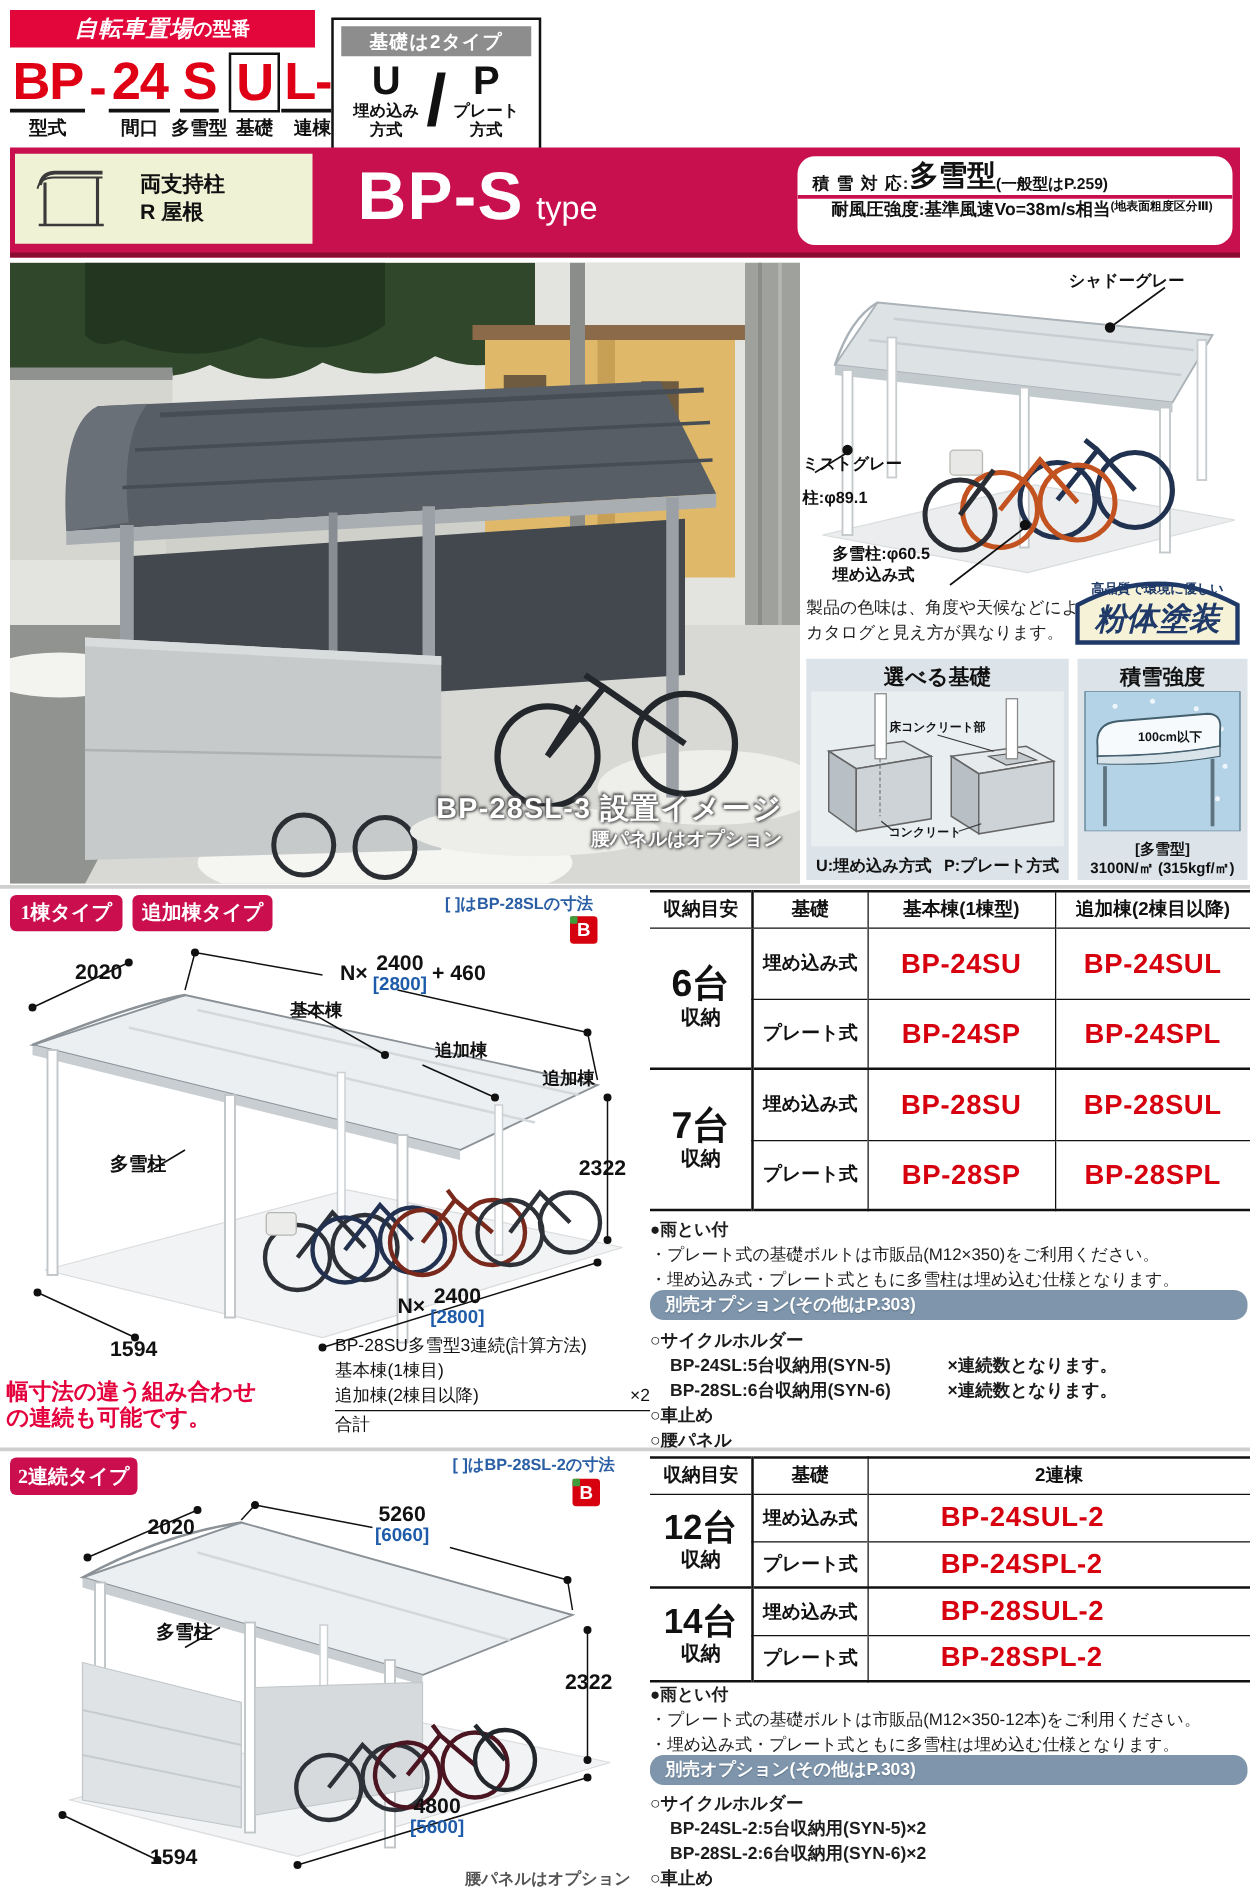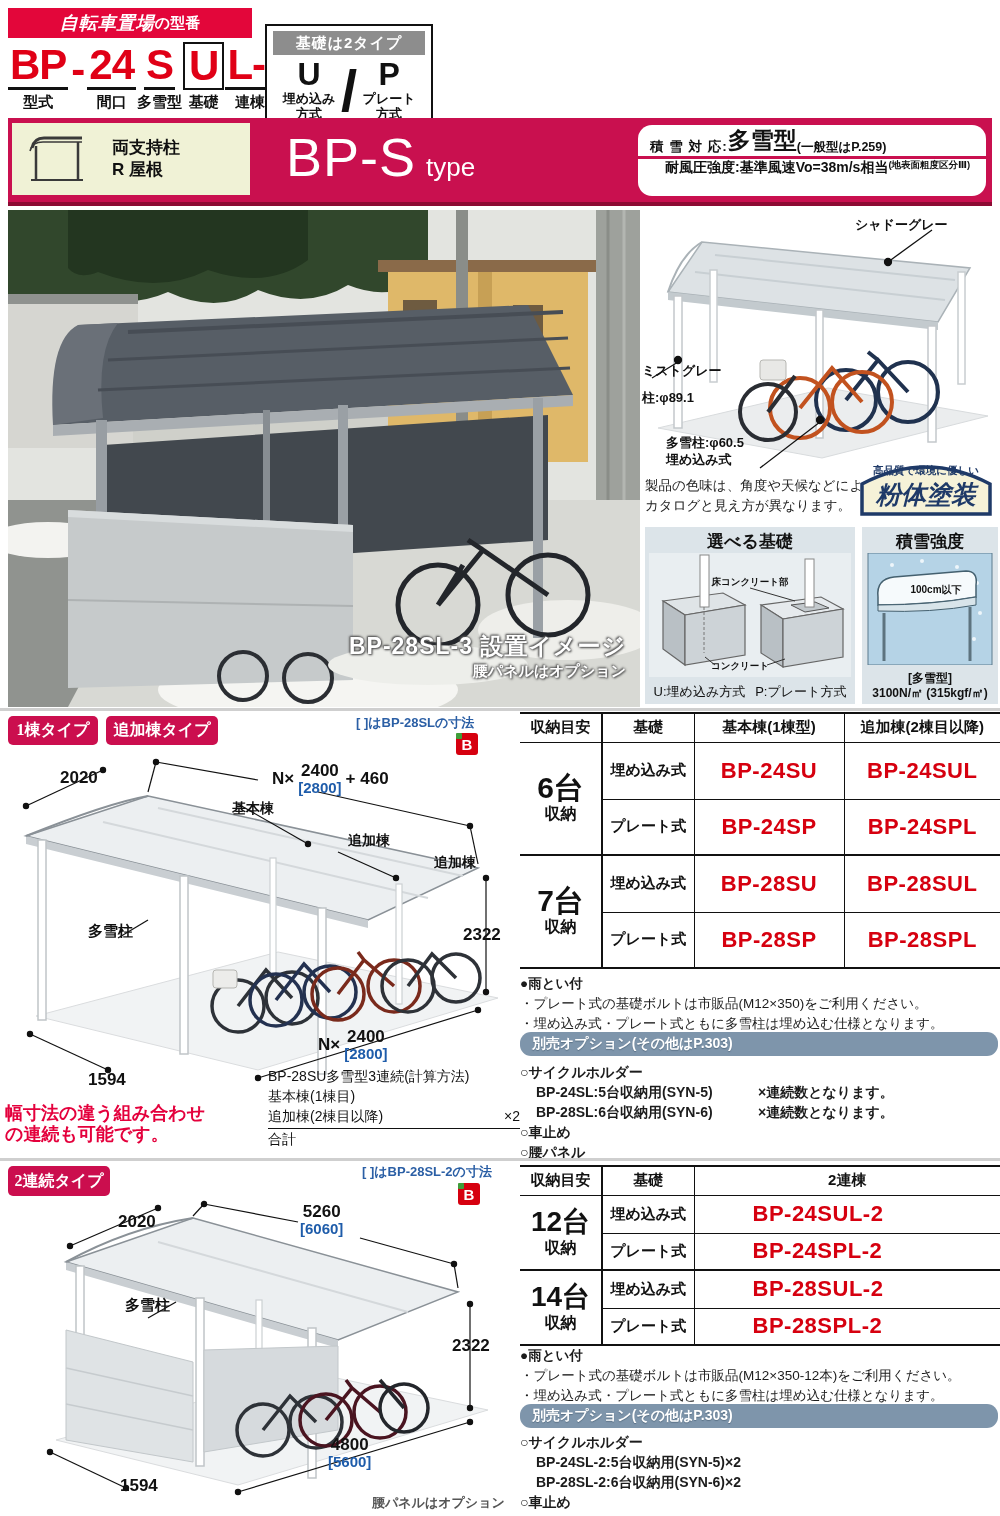--- a/index.html
+++ b/index.html
@@ -11,37 +11,37 @@
   .model-banner { left:8px; top:8px; width:244px; height:30px; background:#e3063a;
     color:#fff; display:flex; align-items:center; justify-content:center; }
   .model-banner .it { font-style:italic; font-weight:bold; font-size:18px; letter-spacing:1px; }
   .model-banner .rg { font-weight:bold; font-size:15px; }
   .model-code { left:8px; top:42px; display:flex; align-items:flex-end; }
   .seg { display:flex; flex-direction:column; align-items:center; margin-right:1px; }
   .seg .big { font-size:42px; line-height:44px; font-weight:bold; color:#e00016; letter-spacing:-1px; padding:0 2px; }
   .seg .u-line { border-bottom:3px solid #111; }
   .seg .u-box { border:2.5px solid #111; padding:0 4px; }
   .seg .lbl { font-size:15px; font-weight:bold; color:#111; margin-top:3px; white-space:nowrap; }
-  .fnd-box { left:265px; top:24px; width:168px; height:108px; border:2.5px solid #111; background:#fff; }
+  .fnd-box { left:265px; top:14px; width:168px; height:108px; border:2.5px solid #111; background:#fff; }
   .fnd-box .bar { margin:5px 6px 0 6px; height:24px; background:#8d8d8d; color:#fff;
     font-size:15px; font-weight:bold; display:flex; align-items:center; justify-content:center; letter-spacing:1px;}
   .fnd-body { display:flex; justify-content:center; align-items:flex-start; margin-top:2px; }
   .fnd-col { display:flex; flex-direction:column; align-items:center; width:64px; }
   .fnd-col .ltr { font-size:32px; font-weight:bold; color:#111; line-height:34px; }
   .fnd-col .sm { font-size:13px; font-weight:bold; color:#111; line-height:15px; white-space:nowrap; }
   .fnd-slash { font-size:58px; font-weight:bold; color:#111; line-height:64px; transform:translateY(2px); }
 
   
   .band { left:8px; top:118px; width:984px; height:88px; background:#c9104f; border-bottom:4px solid #8c0b33; }
   .feature-box { position:absolute; left:4px; top:5px; width:238px; height:72px; background:#f0f2d6;
     display:flex; align-items:center; }
   .feature-box svg { margin-left:16px; }
   .feature-text { margin-left:26px; font-size:17px; font-weight:bold; color:#111; line-height:22px; }
   .prod-name { position:absolute; left:278px; top:8px; color:#fff; display:flex; align-items:baseline; }
-  .prod-name .nm { font-size:54px; font-weight:normal; letter-spacing:1px; }
+  .prod-name .nm { font-size:54px; font-weight:bold; letter-spacing:1px; }
   .prod-name .tp { font-size:26px; margin-left:10px; }
   .spec-box { position:absolute; left:630px; top:7px; width:348px; height:71px; background:#fff; border-radius:14px; overflow:hidden; }
   .spec-row1 { height:34px; display:flex; align-items:flex-end; padding-left:12px; border-bottom:3px solid #c9104f; }
   .spec-row2 { height:34px; display:flex; align-items:flex-start; padding-left:27px; }
   .spec-k { font-size:13.5px; font-weight:bold; color:#111; letter-spacing:1px; }
   .spec-v { font-size:23px; font-weight:bold; color:#111; }
   .spec-n { font-size:12.5px; font-weight:bold; color:#111; }
   .spec-w { font-size:14px; font-weight:bold; color:#111; }
   .spec-wn { font-size:9.5px; font-weight:bold; color:#111; }
 
@@ -57,21 +57,21 @@
   .callout { position:absolute; font-size:13px; font-weight:bold; color:#111; white-space:nowrap; }
 
   .color-note { left:645px; top:476px; font-size:13.5px; color:#222; line-height:20px; }
 
   .pc-badge { left:858px; top:450px; width:136px; height:68px; }
 
   .panel { background:#dce4e9; }
   .panel-title { text-align:center; font-size:17px; font-weight:bold; color:#111; padding-top:3px; height:26px; }
   .fnd-panel { left:645px; top:527px; width:210px; height:177px; }
   .snow-panel { left:862px; top:527px; width:136px; height:177px; }
-  .fnd-caps { display:flex; justify-content:center; gap:10px; font-size:13px; font-weight:normal; color:#111; margin-top:2px; white-space:nowrap; }
+  .fnd-caps { display:flex; justify-content:center; gap:10px; font-size:13px; font-weight:bold; color:#111; margin-top:2px; white-space:nowrap; }
   .snow-foot { text-align:center; font-size:12px; font-weight:bold; color:#111; line-height:15px; margin-top:2px; }
 
   .divider { left:0; width:1000px; height:3px; background:#cfcfcf; }
 
   
   .pill { background:#cb0e4e; color:#fff; font-size:16px; font-weight:bold; border-radius:5px;
     display:flex; align-items:center; justify-content:center;font-family:Liberation Serif, serif; }
   .dim-note { color:#2b5fa5; font-size:13px; font-weight:bold; }
   .b-icon { width:22px; height:22px; background:#d6000f; border-radius:3px; color:#fff;
     font-size:15px; font-weight:bold; display:flex; align-items:center; justify-content:center; }

